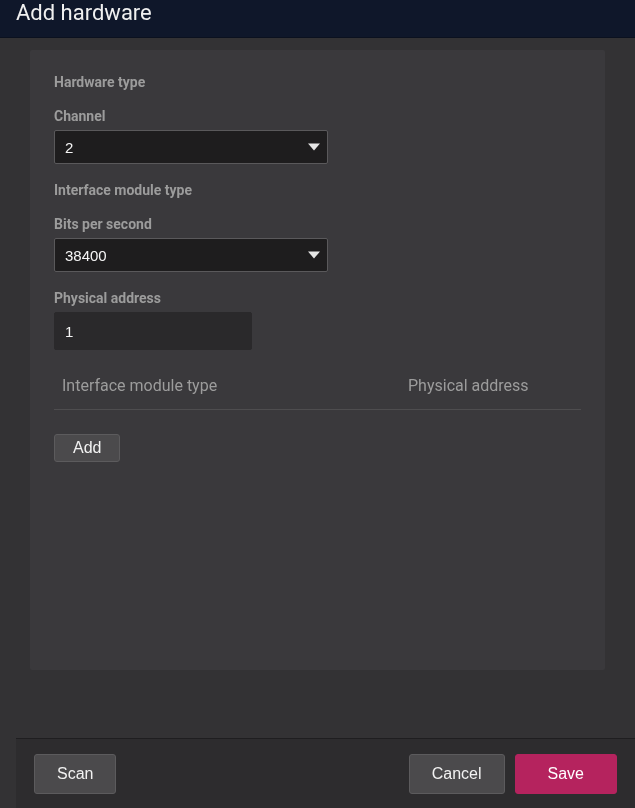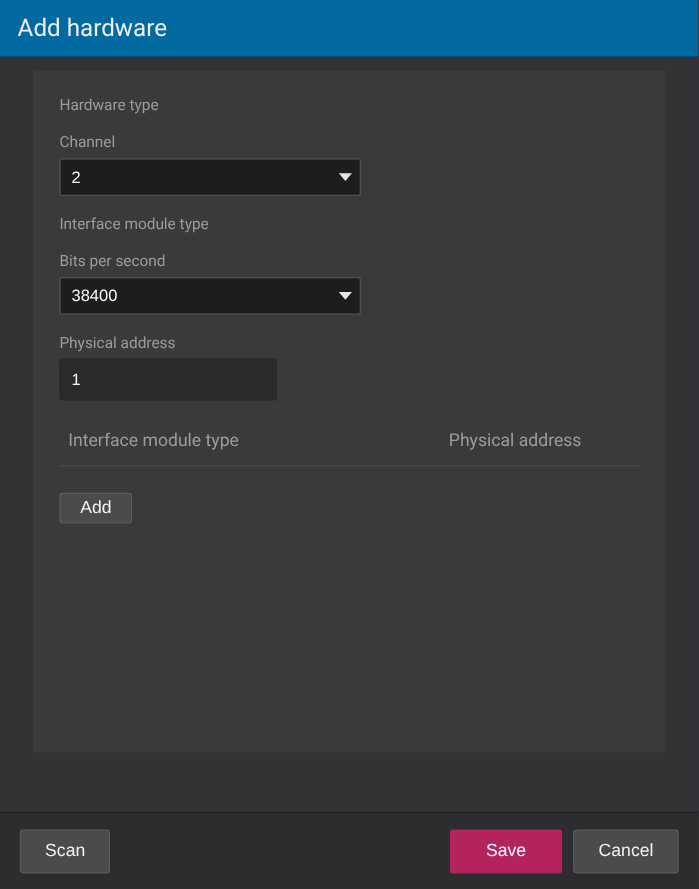--- a/index.html
+++ b/index.html
@@ -11,22 +11,22 @@
     overflow: hidden;
   }
   .modal {
     width: 635px;
     height: 808px;
     display: flex;
     flex-direction: column;
     background: #333234;
   }
   .modal-header {
-    padding: 14px 16px 12px 16px;
-    background: #0369a1;
+    padding: 0 16px 12px 16px;
+    background: #0f172a;
     border-bottom: 1px solid rgba(0,0,0,0.25);
   }
   .modal-title {
     font-size: 22px;
     font-weight: 400;
     color: #f0f0f0;
   }
   .modal-body {
     flex: 1;
     padding: 12px 30px 24px 30px;
@@ -40,20 +40,21 @@
     min-height: 620px;
   }
   .field {
     margin-bottom: 18px;
   }
   .field-label {
     display: block;
     font-size: 14px;
     color: #9c9c9c;
     margin-bottom: 6px;
+    font-weight: bold;
   }
   .select-wrap {
     position: relative;
     width: 274px;
   }
   select {
     width: 100%;
     height: 34px;
     background: #1e1d1e;
     color: #f5f5f5;
@@ -116,20 +117,21 @@
     cursor: pointer;
     user-select: none;
   }
   .modal-footer {
     height: 70px;
     background: #2d2c2e;
     border-top: 1px solid rgba(0,0,0,0.3);
     display: flex;
     align-items: center;
     padding: 0 18px;
+    margin-left: 16px;
   }
   .footer-spacer { flex: 1; }
   .btn-footer {
     height: 40px;
     padding: 0 22px;
     font-size: 16px;
   }
   .btn-save {
     background: #b5235e;
     border: 1px solid #b5235e;
@@ -201,17 +203,17 @@
       </div>
 
       <button class="btn">Add</button>
 
     </div>
   </div>
 
   <div class="modal-footer">
     <button class="btn btn-footer">Scan</button>
     <div class="footer-spacer"></div>
+    <button class="btn btn-footer btn-cancel">Cancel</button>
     <button class="btn btn-footer btn-save">Save</button>
-    <button class="btn btn-footer btn-cancel">Cancel</button>
   </div>
 
 </div>
 
 </body></html>

